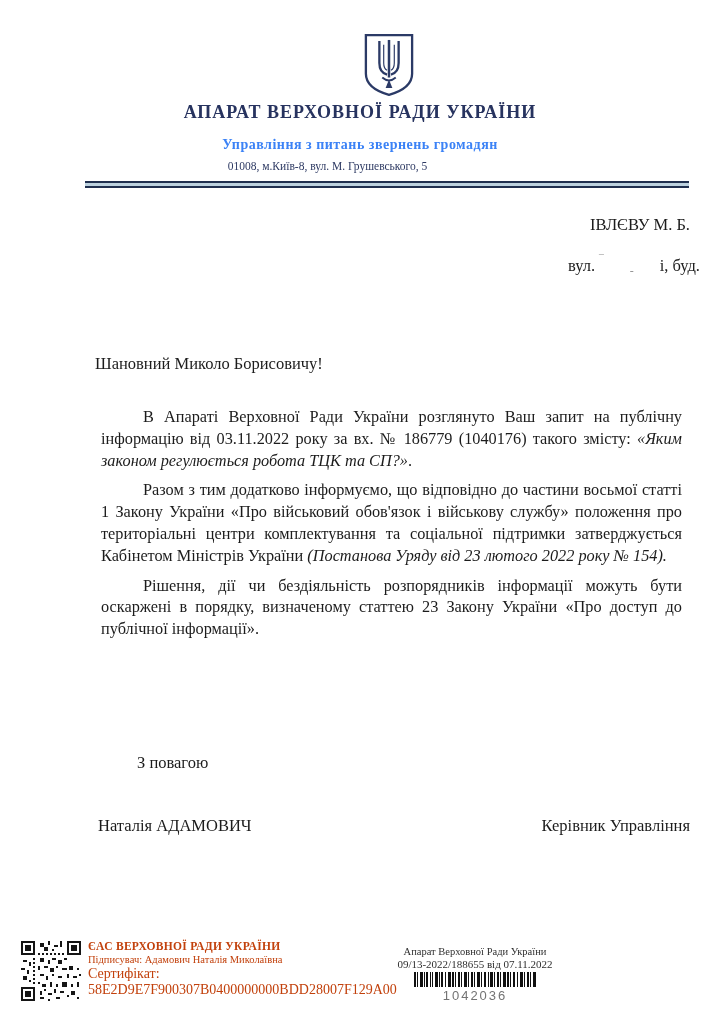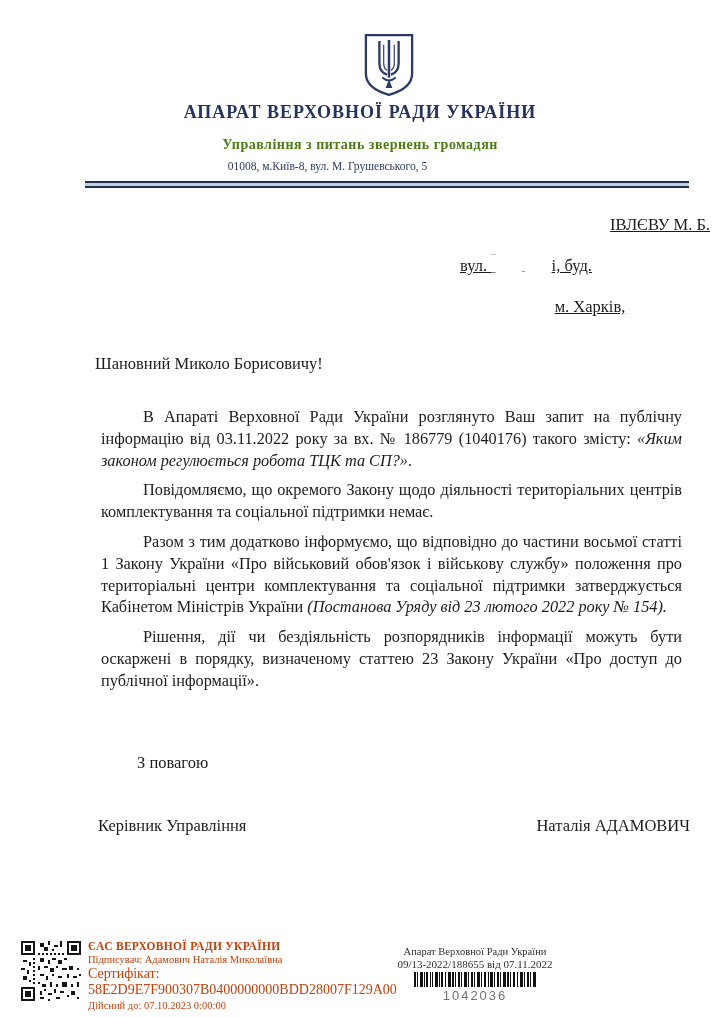--- a/index.html
+++ b/index.html
@@ -11,35 +11,35 @@
   .abs{position:absolute;}
 
   
   .emblem{left:363px;top:33px;width:52px;height:64px;}
   .org-name{
     left:0;top:102px;width:720px;text-align:center;
     font-size:18px;font-weight:bold;letter-spacing:1px;color:#27335f;
   }
   .dept-name{
     left:0;top:137px;width:720px;text-align:center;
-    font-size:14px;font-weight:bold;letter-spacing:.5px;color:#4d7c0f;
+    font-size:14px;font-weight:bold;letter-spacing:.5px;color:#3b82f6;
   }
   .org-addr{
     left:0;top:160px;width:655px;text-align:center;
     font-size:11.5px;color:#2e3a63;
   }
   .header-rule{
     left:85px;top:181px;width:604px;height:3px;
     background:#bdd2df;border-top:2.5px solid #20304f;border-bottom:2.5px solid #20304f;
   }
 
   
-  .recipient{left:460px;top:207px;width:260px;font-size:16.5px;line-height:35px;text-decoration:underline;}
+  .recipient{left:440px;top:207px;width:260px;font-size:16.5px;line-height:35px;}
   .recipient .r-name{text-align:right;padding-right:10px;}
-  .recipient .r-street{text-align:left;white-space:pre;}
+  .recipient .r-street{text-align:right;white-space:pre;}
   .recipient .r-city{text-align:center;}
   .street-gap{display:inline-block;width:26px;}
   .mark-hi{opacity:.55;font-size:13px;vertical-align:super;}
   .mark-lo{opacity:.5;font-size:12px;vertical-align:sub;}
 
   
   .salutation{
     left:95px;top:354px;width:545px;font-size:16.5px;
   }
   .letter-body{
@@ -88,36 +88,34 @@
 </svg>
 
 <div class="abs org-name">АПАРАТ ВЕРХОВНОЇ РАДИ УКРАЇНИ</div>
 <div class="abs dept-name">Управління з питань звернень громадян</div>
 <div class="abs org-addr">01008, м.Київ-8, вул. М. Грушевського, 5</div>
 <div class="abs header-rule"></div>
 
 <div class="abs recipient">
   <div class="r-name">ІВЛЄВУ М. Б.</div>
   <div class="r-street"><span>вул.</span> <span class="mark-hi">‾</span><span class="street-gap"></span><span class="mark-lo">-</span><span class="street-gap"></span><span>і, буд.</span></div>
-  <div class="r-city">м. Харків,</div>
 </div>
 
 <div class="abs salutation">Шановний Миколо Борисовичу!</div>
 
 <div class="abs letter-body">
   <p><span>В Апараті Верховної Ради України розглянуто Ваш запит на публічну інформацію від 03.11.2022 року за вх. № 186779 (1040176) такого змісту: </span><span class="it">«Яким законом регулюється робота ТЦК та СП?»</span><span>.</span></p>
-  <p><span>Повідомляємо, що окремого Закону щодо діяльності територіальних центрів комплектування та соціальної підтримки немає.</span></p>
   <p><span>Разом з тим додатково інформуємо, що відповідно до частини восьмої статті 1 Закону України «Про військовий обов'язок і військову службу» положення про територіальні центри комплектування та соціальної підтримки затверджується Кабінетом Міністрів України </span><span class="it">(Постанова Уряду від 23 лютого 2022 року № 154).</span></p>
   <p><span>Рішення, дії чи бездіяльність розпорядників інформації можуть бути оскаржені в порядку, визначеному статтею 23 Закону України «Про доступ до публічної інформації».</span></p>
 </div>
 
 <div class="abs regards">З повагою</div>
 <div class="abs sig-row">
+  <span>Наталія АДАМОВИЧ</span>
   <span>Керівник Управління</span>
-  <span>Наталія АДАМОВИЧ</span>
 </div>
 
 <svg class="abs qr" viewBox="0 0 29 29" xmlns="http://www.w3.org/2000/svg" shape-rendering="crispEdges">
   <g fill="#151515">
     <rect x="0" y="0" width="7" height="7"></rect>
       <rect x="1" y="1" width="5" height="5" fill="#fff"></rect>
       <rect x="2" y="2" width="3" height="3"></rect>
     <rect x="22" y="0" width="7" height="7"></rect>
       <rect x="23" y="1" width="5" height="5" fill="#fff"></rect>
       <rect x="24" y="2" width="3" height="3"></rect>
@@ -187,21 +185,20 @@
       <rect x="9" y="27" width="2" height="1"></rect>
       <rect x="13" y="28" width="1" height="1"></rect>
       <rect x="17" y="27" width="2" height="1"></rect>
   </g>
 </svg>
 
 <div class="abs esign-text">
   <div class="l1">ЄАС ВЕРХОВНОЇ РАДИ УКРАЇНИ</div>
   <div class="l2">Підписувач: Адамович Наталія Миколаївна</div>
   <div class="l3">Сертифікат: 58E2D9E7F900307B0400000000BDD28007F129A00</div>
-  <div class="l4">Дійсний до: 07.10.2023 0:00:00</div>
 </div>
 
 <div class="abs reg-stamp">
   <div class="s1">Апарат Верховної Ради України</div>
   <div class="s2">09/13-2022/188655 від 07.11.2022</div>
   <svg class="barcode" viewBox="0 0 122 15" xmlns="http://www.w3.org/2000/svg" shape-rendering="crispEdges">
     <g fill="#111">
       <rect x="0" width="2" height="15"></rect>
         <rect x="3" width="1" height="15"></rect>
         <rect x="6" width="3" height="15"></rect>

